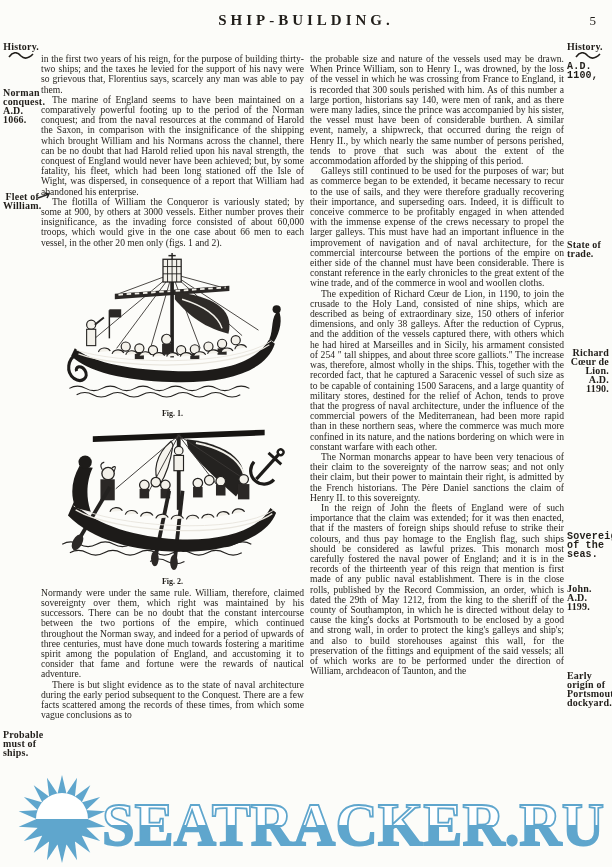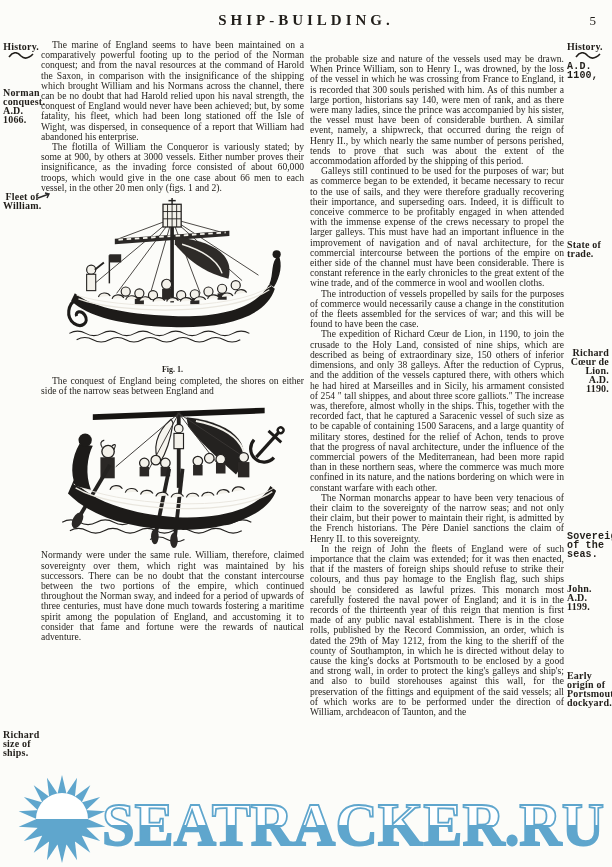--- a/index.html
+++ b/index.html
@@ -22,21 +22,21 @@
   .flourish { display:block; margin:1px auto 0 auto; }
 
   .col { position:absolute; top:0; }
   .col-left  { left:41px;  width:263px; }
   .col-right { left:310px; width:254px; }
   .col p { margin:0; font-size:9.6px; line-height:10.2px; text-align:justify; }
   .col p.indent { text-indent:11px; }
   .col p.first-line-pad { padding-top:14px; }
 
   figure { margin:4px 0 2px 0; padding:0; text-align:center; }
-  figcaption { font-size:8px; font-weight:bold; margin-top:18px; }
+  figcaption { font-size:8px; font-weight:bold; margin-top:7px; }
   .engraving { display:block; margin:0 auto; }
 
   .watermark { position:absolute; left:0; top:773px; width:560px; height:94px; }
 </style>
 </head>
 <body>
 
 <div class="page">
 
   <div class="header">
@@ -56,25 +56,26 @@
       <div class="note" style="top:48px; width:36px;">
         <span>Norman conquest. A.D. 1066.</span>
       </div>
       <div class="note" style="top:152px; width:36px;text-align:right;">
         <span>Fleet of William.</span>
         <svg width="14" height="8" viewBox="0 0 14 8" style="position:absolute; right:-12px; top:0;">
             <path d="M1,6 L12,2 M8,1 L12,2 L10,6" fill="none" stroke="#2a2a2a" stroke-width="1.4"></path>
           </svg>
       </div>
       <div class="note" style="top:690px; width:36px;">
-        <span>Richard size of ships.</span>
+        <span>Probable must of ships.</span>
       </div>
     </div>
 
     <div class="col col-left">
+      <p class="first-line-pad">in the first two years of his reign, for the purpose of building thirty-two ships; and the taxes he levied for the support of his navy were so grievous that, Florentius says, scarcely any man was able to pay them.</p>
       <p class="indent">The marine of England seems to have been maintained on a comparatively powerful footing up to the period of the Norman conquest; and from the naval resources at the command of Harold the Saxon, in comparison with the insignificance of the shipping which brought William and his Normans across the channel, there can be no doubt that had Harold relied upon his naval strength, the conquest of England would never have been achieved; but, by some fatality, his fleet, which had been long stationed off the Isle of Wight, was dispersed, in consequence of a report that William had abandoned his enterprise.</p>
       <p class="indent">The flotilla of William the Conqueror is variously stated; by some at 900, by others at 3000 vessels. Either number proves their insignificance, as the invading force consisted of about 60,000 troops, which would give in the one case about 66 men to each vessel, in the other 20 men only (figs. 1 and 2).</p>
 
       <figure>
 
         <svg class="engraving" width="244" height="150" viewBox="0 0 244 165">
           <g stroke="#242220" fill="none" stroke-width="1.2">
             <path d="M8,150 q9,-5 18,0 t18,0 t18,0 t18,0 t18,0 t18,0 t18,0 t18,0 t18,0 t18,0 t18,0"></path>
             <path d="M16,157 q9,-5 18,0 t18,0 t18,0 t18,0 t18,0 t18,0 t18,0 t18,0 t18,0 t18,0"></path>
           </g>
@@ -152,21 +153,20 @@
               <path d="M190,107 a7,6 0 0 1 13,-2"></path>
           </g>
 
           <path d="M16,112 C6,118 4,132 13,139 C22,145 30,138 25,130 C21,124 14,126 16,131" fill="none" stroke="#1d1b19" stroke-width="3.4"></path>
           <path d="M228,96 C233,84 229,72 238,64 C243,73 240,88 233,99 Z" fill="#1d1b19"></path>
           <circle cx="236" cy="63" r="4.5" fill="#1d1b19"></circle>
         </svg>
         <figcaption>Fig. 1.</figcaption>
       </figure>
 
-      <p class="indent">The conquest of England being completed, the shores on either side of the narrow seas between England and</p>
 
       <figure>
 
         <svg class="engraving" width="244" height="148" viewBox="0 0 244 155">
           <g stroke="#242220" fill="none" stroke-width="1.2">
             <path d="M6,128 q9,-5 18,0 t18,0 t18,0 t18,0 t18,0 t18,0 t18,0 t18,0 t18,0 t18,0 t18,0"></path>
             <path d="M14,137 q9,-5 18,0 t18,0 t18,0 t18,0 t18,0 t18,0 t18,0 t18,0 t18,0 t18,0"></path>
             <path d="M98,146 q9,-5 18,0 t18,0"></path>
           </g>
 
@@ -233,29 +233,30 @@
 
           <circle cx="196" cy="60" r="5" fill="#f3f1ea" stroke="#242220" stroke-width="1.3"></circle>
           <rect x="190" y="65" width="12" height="16" fill="#2b2826"></rect>
           <g transform="translate(220,48) rotate(42)" stroke="#1d1b19" fill="none">
             <line x1="0" y1="-20" x2="0" y2="16" stroke-width="3.4"></line>
             <path d="M-14,4 A14,14 0 0 0 14,4" stroke-width="3.4"></path>
             <line x1="-9" y1="-13" x2="9" y2="-13" stroke-width="3"></line>
             <circle cx="0" cy="-22" r="3" stroke-width="2.4"></circle>
           </g>
         </svg>
+        <figcaption>Fig. 2.</figcaption>
       </figure>
 
       <p>Normandy were under the same rule. William, therefore, claimed sovereignty over them, which right was maintained by his successors. There can be no doubt that the constant intercourse between the two portions of the empire, which continued throughout the Norman sway, and indeed for a period of upwards of three centuries, must have done much towards fostering a maritime spirit among the population of England, and accustoming it to consider that fame and fortune were the rewards of nautical adventure.</p>
+      <p class="indent">There is but slight evidence as to the state of naval architecture during the early period subsequent to the Conquest. There are a few facts scattered among the records of these times, from which some vague conclusions as to</p>
     </div>
 
     <div class="col col-right">
       <p class="first-line-pad">the probable size and nature of the vessels used may be drawn. When Prince William, son to Henry I., was drowned, by the loss of the vessel in which he was crossing from France to England, it is recorded that 300 souls perished with him. As of this number a large portion, historians say 140, were men of rank, and as there were many ladies, since the prince was accompanied by his sister, the vessel must have been of considerable burthen. A similar event, namely, a shipwreck, that occurred during the reign of Henry II., by which nearly the same number of persons perished, tends to prove that such was about the extent of the accommodation afforded by the shipping of this period.</p>
       <p class="indent">Galleys still continued to be used for the purposes of war; but as commerce began to be extended, it became necessary to recur to the use of sails, and they were therefore gradually recovering their importance, and superseding oars. Indeed, it is difficult to conceive commerce to be profitably engaged in when attended with the immense expense of the crews necessary to propel the larger galleys. This must have had an important influence in the improvement of navigation and of naval architecture, for the commercial intercourse between the portions of the empire on either side of the channel must have been considerable. There is constant reference in the early chronicles to the great extent of the wine trade, and of the commerce in wool and woollen cloths.</p>
-      <p class="indent">The introduction of vessels propelled by sails for the purposes of commerce would necessarily cause a change in the constitution of the fleets assembled for the services of war; and this will be found to have been the case.</p>
       <p class="indent">The expedition of Richard Cœur de Lion, in 1190, to join the crusade to the Holy Land, consisted of nine ships, which are described as being of extraordinary size, 150 others of inferior dimensions, and only 38 galleys. After the reduction of Cyprus, and the addition of the vessels captured there, with others which he had hired at Marseilles and in Sicily, his armament consisted of 254 " tall shippes, and about three score galliots." The increase was, therefore, almost wholly in the ships. This, together with the recorded fact, that he captured a Saracenic vessel of such size as to be capable of containing 1500 Saracens, and a large quantity of military stores, destined for the relief of Achon, tends to prove that the progress of naval architecture, under the influence of the commercial powers of the Mediterranean, had been more rapid than in these northern seas, where the commerce was much more confined in its nature, and the nations bordering on which were in constant warfare with each other.</p>
       <p class="indent">The Norman monarchs appear to have been very tenacious of their claim to the sovereignty of the narrow seas; and not only their claim, but their power to maintain their right, is admitted by the French historians. The Père Daniel sanctions the claim of Henry II. to this sovereignty.</p>
       <p class="indent">In the reign of John the fleets of England were of such importance that the claim was extended; for it was then enacted, that if the masters of foreign ships should refuse to strike their colours, and thus pay homage to the English flag, such ships should be considered as lawful prizes. This monarch most carefully fostered the naval power of England; and it is in the records of the thirteenth year of this reign that mention is first made of any public naval establishment. There is in the close rolls, published by the Record Commission, an order, which is dated the 29th of May 1212, from the king to the sheriff of the county of Southampton, in which he is directed without delay to cause the king's docks at Portsmouth to be enclosed by a good and strong wall, in order to protect the king's galleys and ship's; and also to build storehouses against this wall, for the preservation of the fittings and equipment of the said vessels; all of which works are to be performed under the direction of William, archdeacon of Taunton, and the</p>
     </div>
 
     <div class="gutter-right">
       <div class="note" style="top:2px; width:42px;">
         <span>History.</span>
         <svg class="flourish" width="26" height="8" viewBox="0 0 26 8">
             <path d="M1,5 Q7,-3 13,4 Q18,9 25,2" fill="none" stroke="#211e1a" stroke-width="1.6"></path>

